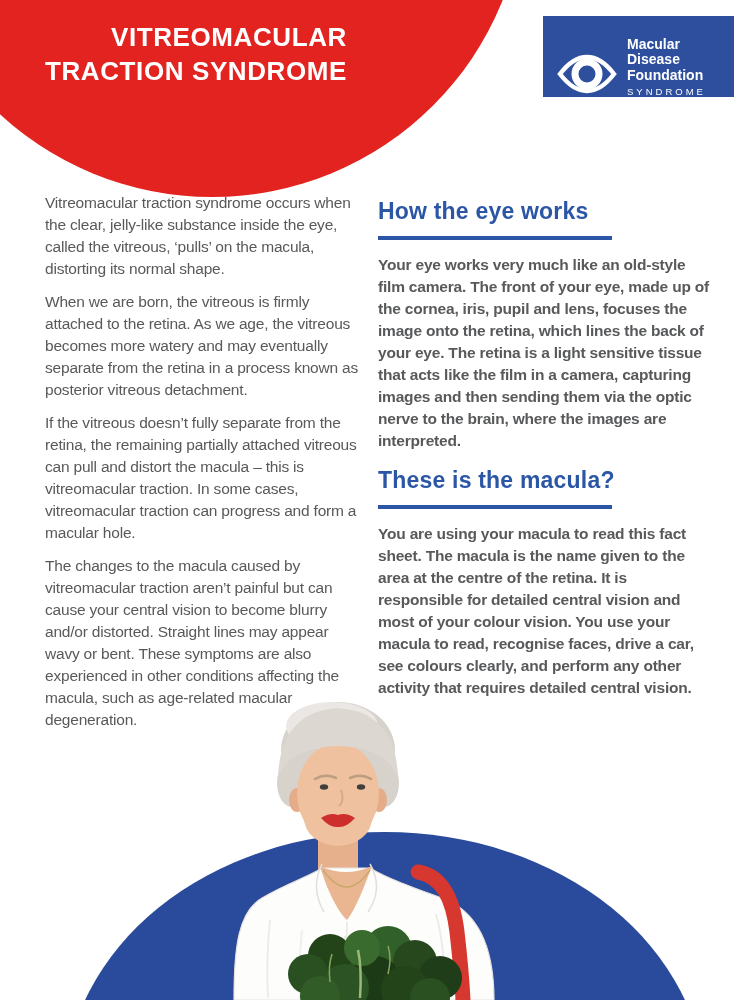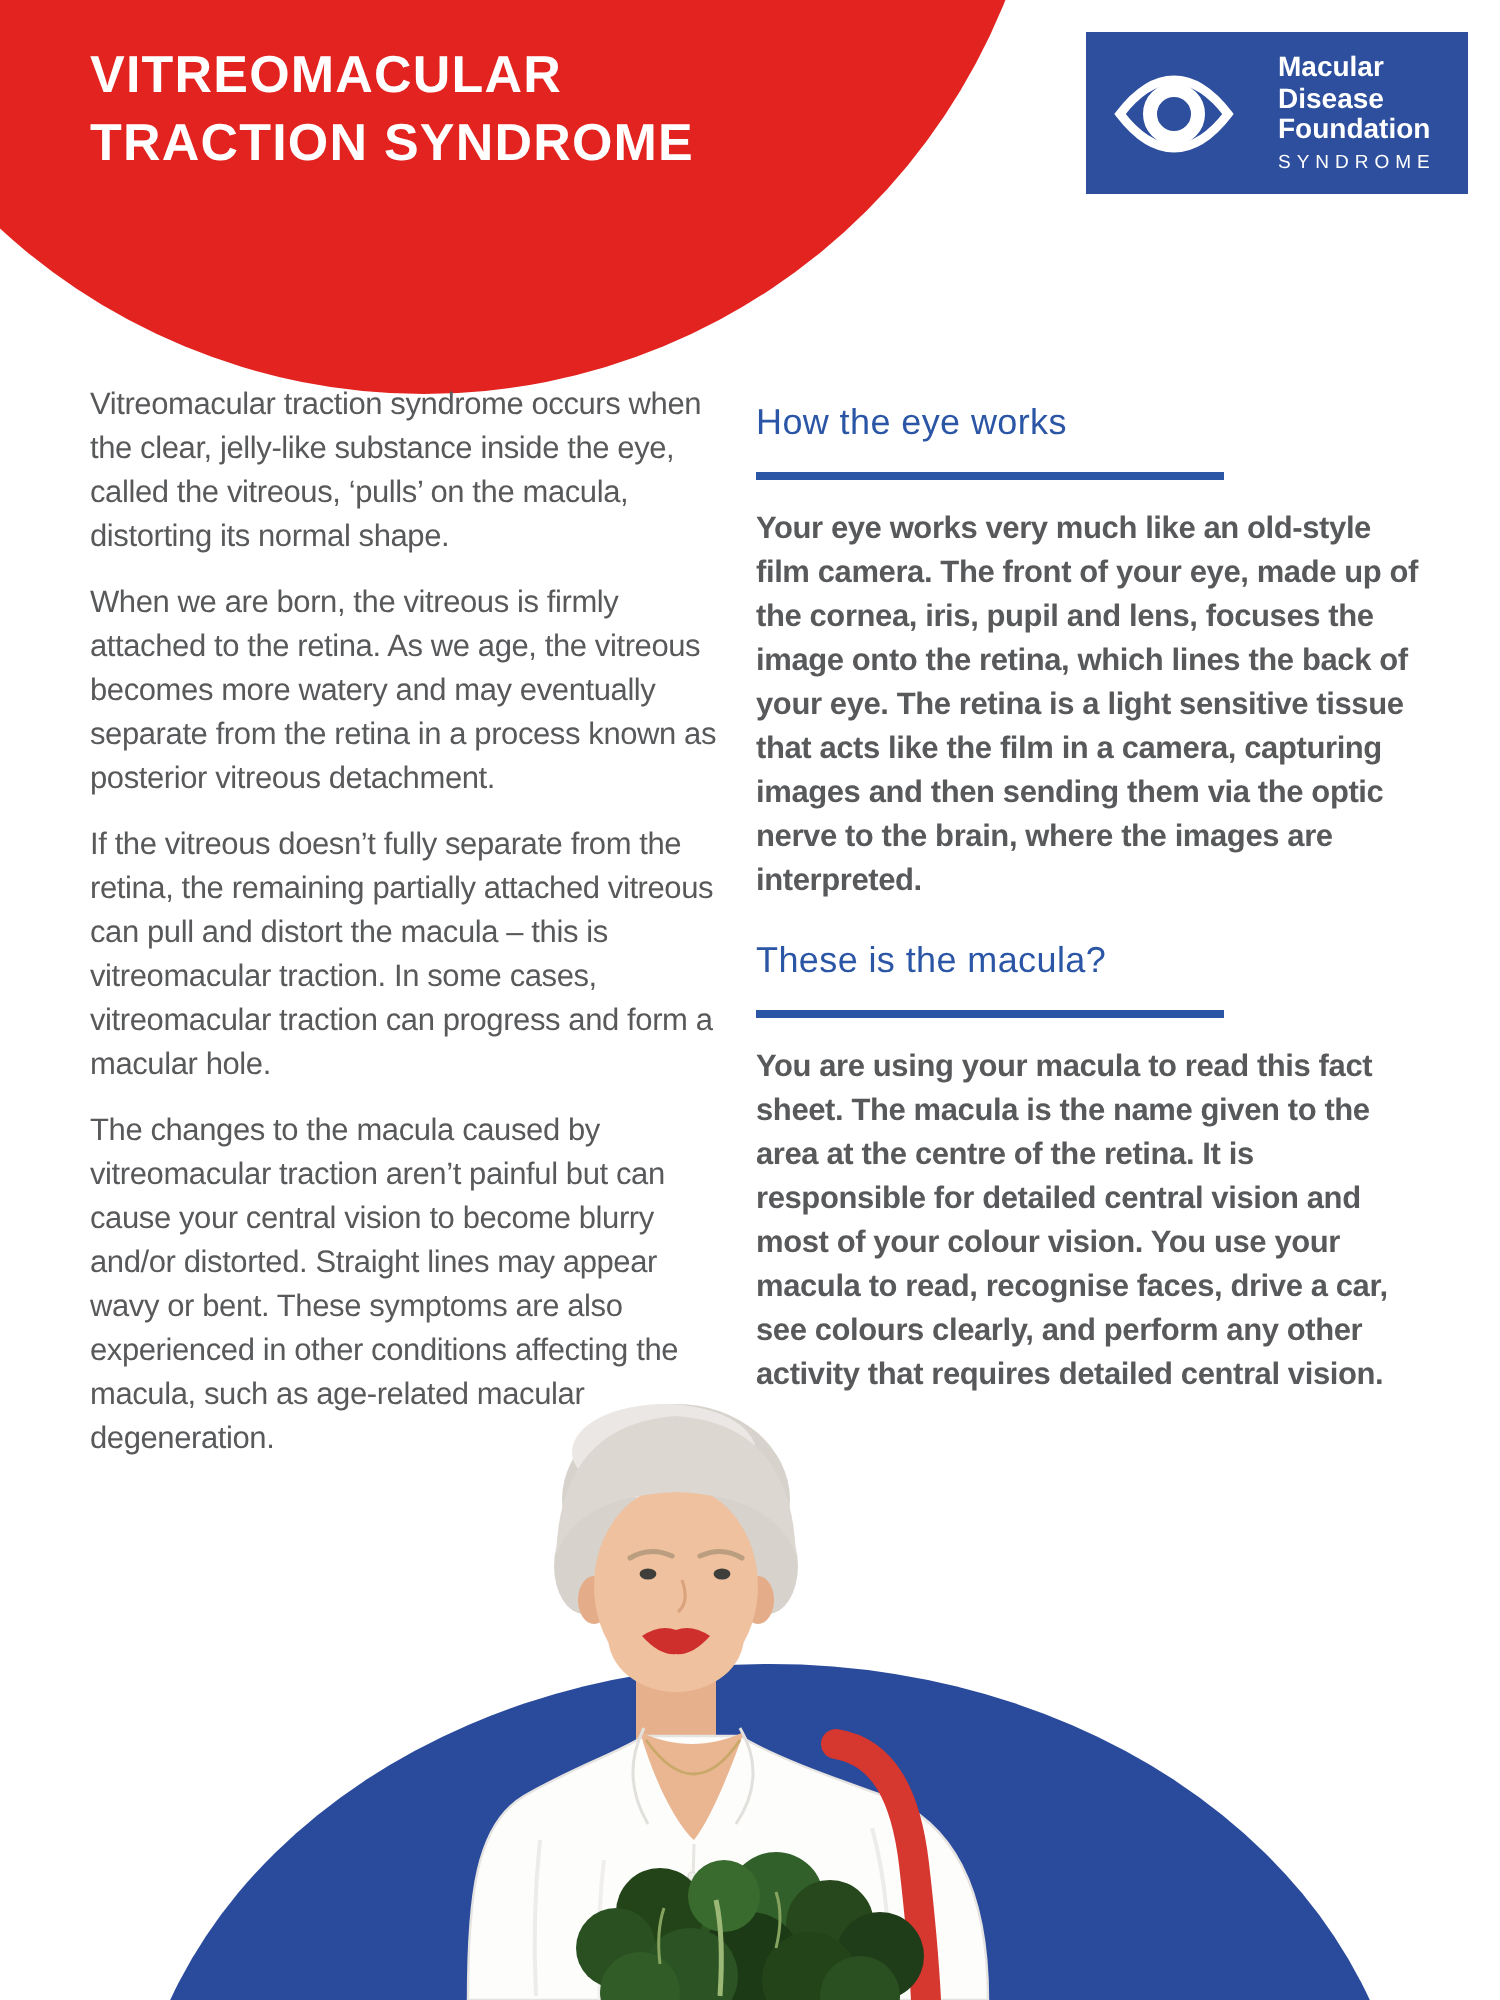--- a/index.html
+++ b/index.html
@@ -21,31 +21,31 @@
     background: var(--red, #e2231f);
   }
   .page-title {
     position: absolute;
     left: 45px; top: 20px;
     color: #ffffff;
     font-weight: bold;
     font-size: 26px;
     line-height: 34px;
     letter-spacing: 0.6px;
+    text-align: right;
   }
 
   .logo {
     position: absolute;
     left: 543px; top: 16px;
     width: 191px; height: 81px;
     background: var(--logo_blue, #2d4f9e);
     display: flex;
-    align-items: center;
+    align-items: flex-end;
     box-sizing: border-box;
-    gap: 12px;
   }
   .logo-eye { margin-left: 13px; flex: 0 0 auto; }
   .logo-text { margin-left: 9px; color: #ffffff; }
   .logo-name { font-weight: bold; font-size: 14px; line-height: 15.5px; }
   .logo-country { font-size: 9.5px; letter-spacing: 3px; margin-top: 3px; }
 
   
   .col {
     position: absolute;
     top: 192px;
@@ -55,23 +55,23 @@
     letter-spacing: -0.2px;
   }
   .col-left  { left: 45px;  width: 322px; }
   .col-right { left: 378px; width: 344px; }
   .col-left p { margin: 0 0 11px 0; }
   .col-right p { margin: 0 12px 15px 0; font-weight: bold; }
 
   .section-heading {
     margin: 6px 0 0 0;
     color: var(--heading_blue, #2b55a5);
-    font-size: 18px;
+    font-size: 23px;
     line-height: 26px;
-    font-weight: normal;
+    font-weight: bold;
     letter-spacing: 0.2px;
   }
   .heading-rule {
     width: 234px; height: 4px;
     background: var(--heading_blue, #2b55a5);
     margin: 12px 0 14px 0;
   }
 
   
   .blue-ellipse {

